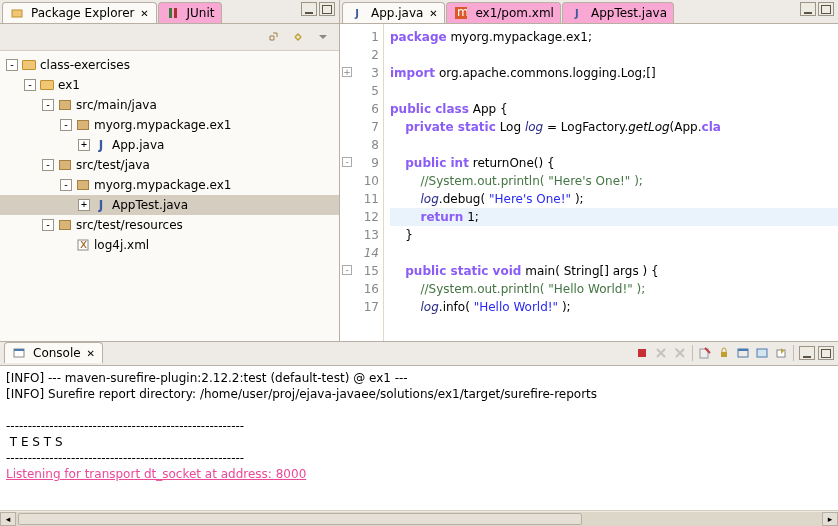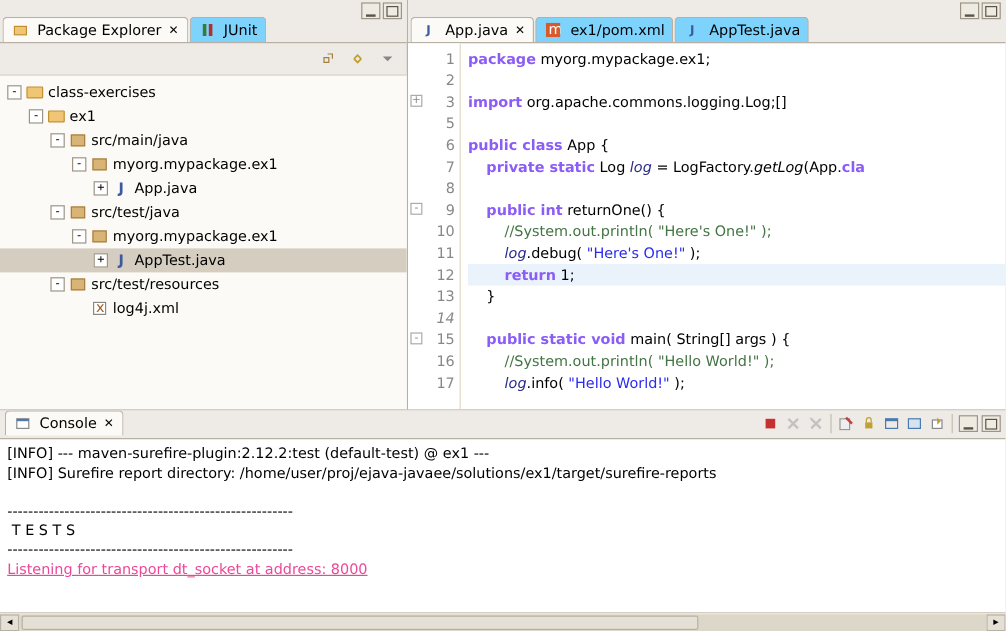--- a/index.html
+++ b/index.html
@@ -1,21 +1,21 @@
 <!DOCTYPE html>
 <html><head>
 <meta charset="utf-8">
 <style>
 *{box-sizing:border-box;margin:0;padding:0;font-family:"DejaVu Sans",Arial,sans-serif;font-size:12px}
 body{background:#eeeae6;width:838px;height:526px;overflow:hidden;display:flex;flex-direction:column}
 .top-pane{display:flex;height:342px;border-bottom:1px solid #b8b0a5}
 .left-panel{width:340px;display:flex;flex-direction:column;border-right:1px solid #b8b0a5;background:#eeeae6}
 .right-panel{flex:1;display:flex;flex-direction:column;background:#eeeae6}
-.tab-bar{display:flex;height:36px;background:#eeeae6;align-items:end;padding:0 2px;border-bottom:1px solid #b8b0a5;position:relative}
-.tab{display:flex;align-items:center;gap:3px;padding:3px 6px;background:#7dd3fc;border:1px solid #b8b0a5;border-bottom:none;border-radius:4px 4px 0 0;margin-right:1px;cursor:pointer;height:21px}
+.tab-bar{display:flex;height:24px;background:#eeeae6;align-items:end;padding:0 2px;border-bottom:1px solid #b8b0a5;position:relative}
+.tab{display:flex;align-items:center;gap:3px;padding:3px 6px;background:#f9a8d4;border:1px solid #b8b0a5;border-bottom:none;border-radius:4px 4px 0 0;margin-right:1px;cursor:pointer;height:21px}
 .tab.active{background:#fcfaf6;font-weight:normal}
 .tab-close{width:10px;height:10px;display:flex;align-items:center;justify-content:center;font-size:10px;margin-left:2px}
 .min-icon,.max-icon{width:16px;height:14px;border:1px solid #9c9487;margin-left:2px;cursor:pointer;display:inline-block;background:#eeebe2}
 .min-icon::before{content:"";display:block;width:8px;height:2px;background:#5a5449;margin:9px auto 0}
 .max-icon::before{content:"";display:block;width:8px;height:7px;border:1px solid #5a5449;margin:2px auto 0}
 .panel-ctrls{position:absolute;right:4px;top:2px;display:flex}
 .toolbar{display:flex;align-items:center;justify-content:center;height:26px;gap:4px;padding:0 6px}
 .toolbar.right-align{justify-content:flex-end}
 .tbtn{width:20px;height:20px;display:flex;align-items:center;justify-content:center;cursor:pointer;border-radius:2px}
 .tree{flex:1;background:#fcfaf6;overflow:auto;padding:4px 0;border-top:1px solid #d4cdc0}

